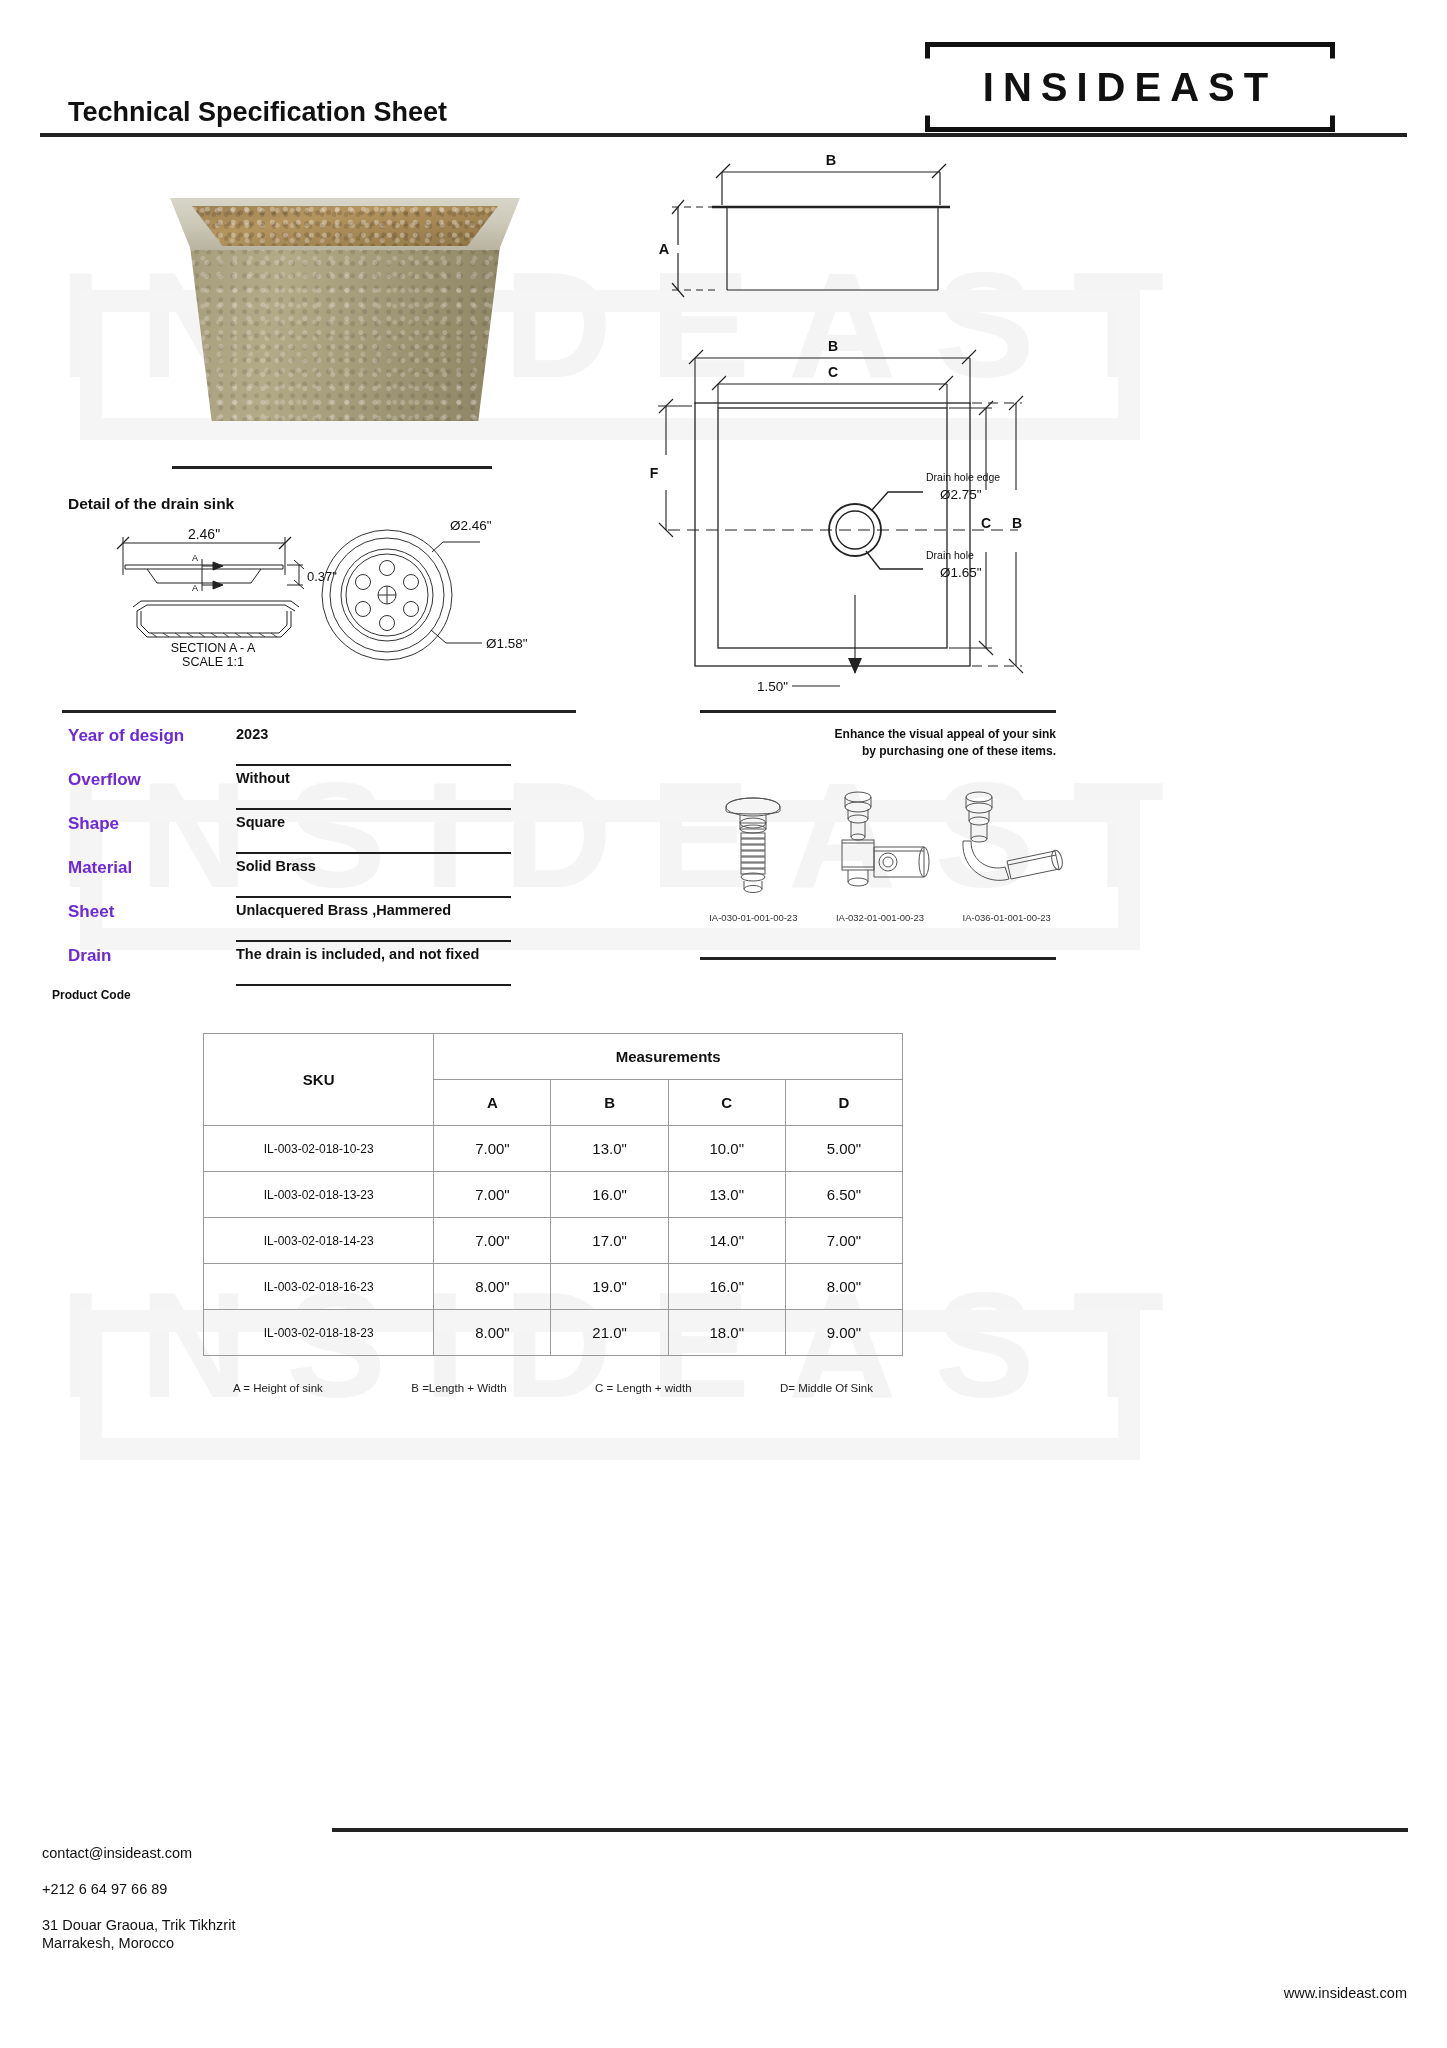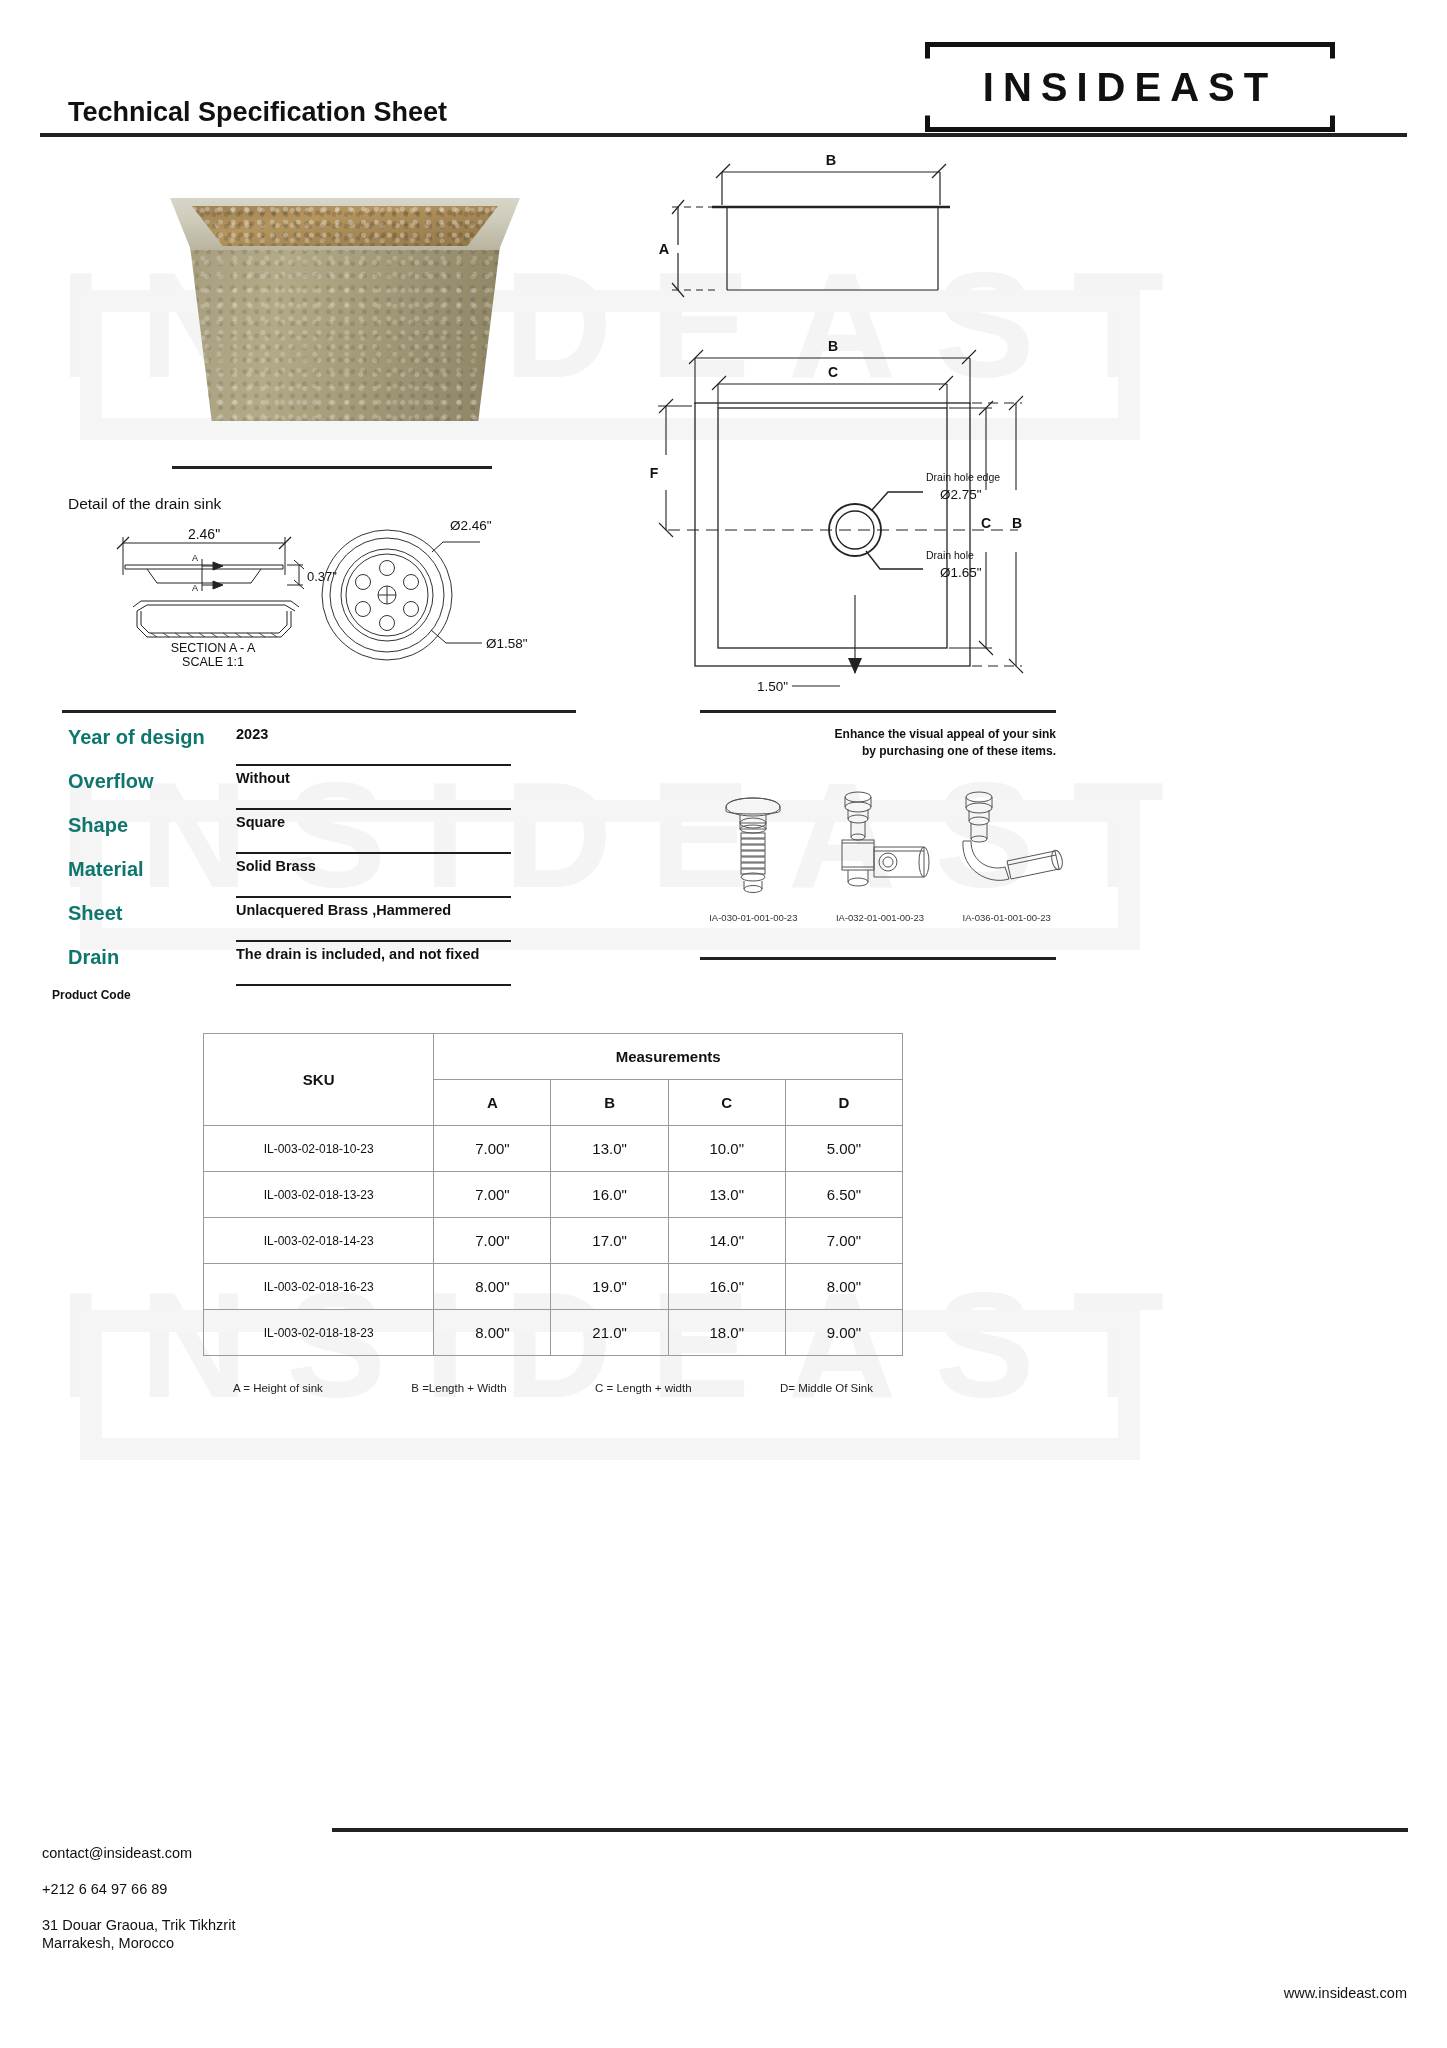--- a/index.html
+++ b/index.html
@@ -88,21 +88,21 @@
     clip-path: polygon(0 0, 100% 0, 93% 100%, 7% 100%);
   }
   .photo-underline {
     position: absolute; left: 172px; top: 466px; width: 320px; height: 3px;
     background: #222; z-index: 3;
   }
 
   
   .drain-title {
     position: absolute; left: 68px; top: 495px;
-    font-size: 15.5px; font-weight: normal; color: #111; z-index: 3;
+    font-size: 15.5px; font-weight: bold; color: #111; z-index: 3;
   }
   .svg-layer { position: absolute; z-index: 3; }
 
   
   .rule-left-spec {
     position: absolute; left: 62px; top: 710px; width: 514px; height: 3px;
     background: #222; z-index: 3;
   }
   .rule-right-top {
     position: absolute; left: 700px; top: 710px; width: 356px; height: 3px;
@@ -111,21 +111,21 @@
   .rule-right-acc {
     position: absolute; left: 700px; top: 957px; width: 356px; height: 3px;
     background: #222; z-index: 3;
   }
 
   
   .spec-list { position: absolute; left: 68px; top: 722px; width: 520px; z-index: 3; }
   .spec-row { position: relative; height: 44px; }
   .spec-label {
     position: absolute; left: 0; top: 4px;
-    font-size: 20px; font-weight: bold; color: #0f766e;
+    font-size: 17px; font-weight: bold; color: #6d28d9;
   }
   .spec-value {
     position: absolute; left: 168px; top: 4px;
     font-size: 14.5px; font-weight: bold; color: #111;
     white-space: nowrap;
   }
   .spec-underline {
     position: absolute; left: 168px; bottom: 0; width: 275px; height: 2px;
     background: #1c1c1c;
   }

